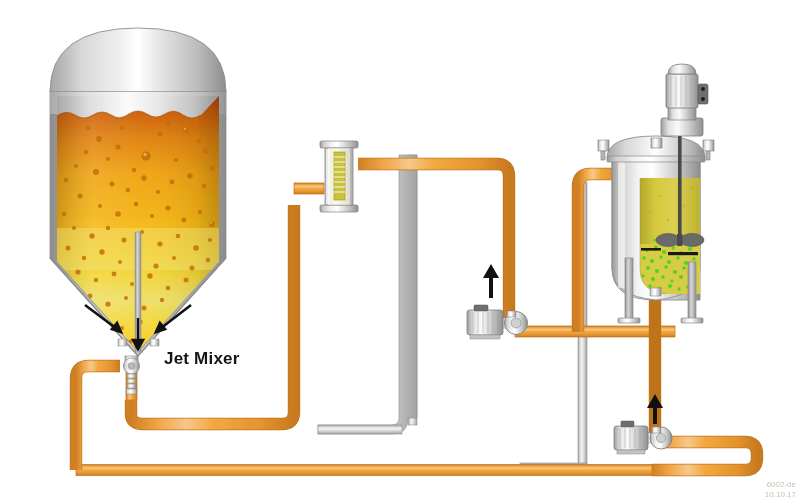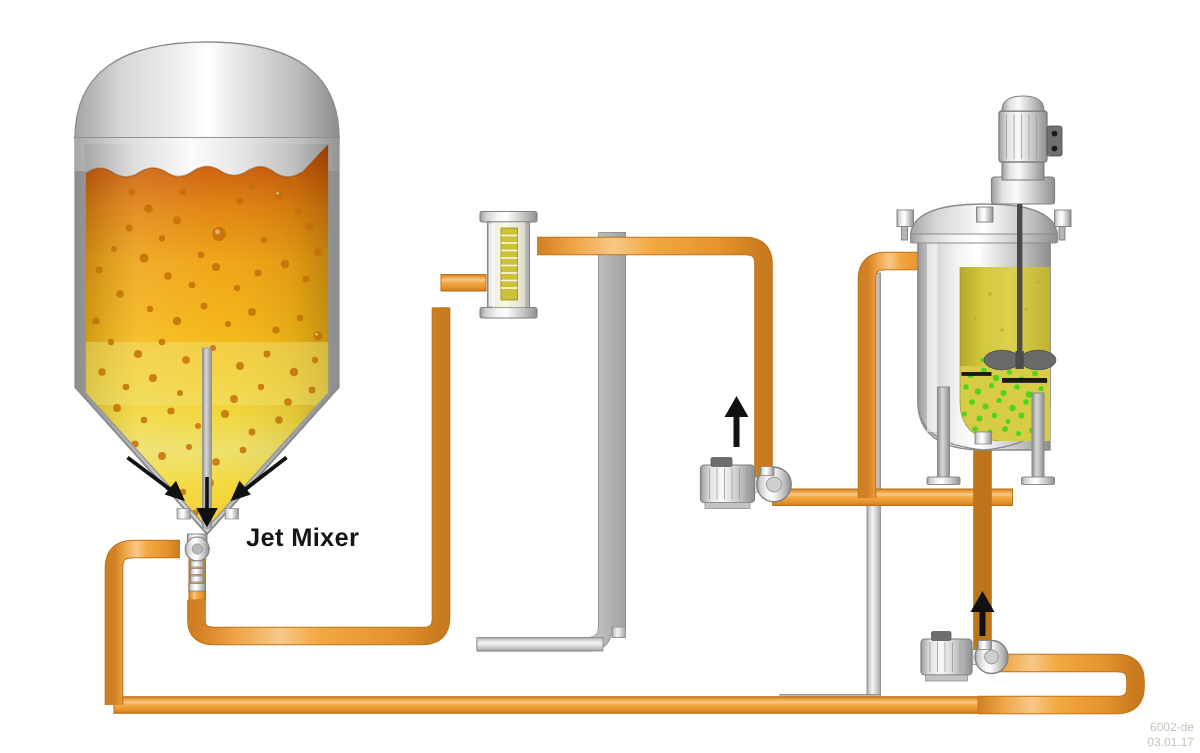--- a/index.html
+++ b/index.html
@@ -509,15 +509,15 @@
       </g>
 
       <rect x="650" y="288" width="11" height="8" fill="url(#gMetalH)" stroke="#7f7f7f" stroke-width="0.5"></rect>
     </g>
 
   </svg>
 
   <div class="lbl-jet" style="left:164px; top:349px;">Jet Mixer</div>
 
   <div class="watermark" style="right:4px; bottom:12px;margin-left:44px;">6002-de</div>
-  <div class="watermark" style="right:4px; bottom:2px;">03.01.17</div>
+  <div class="watermark" style="right:4px; bottom:2px;">10.10.17</div>
 
 </div>
 
 </body></html>

